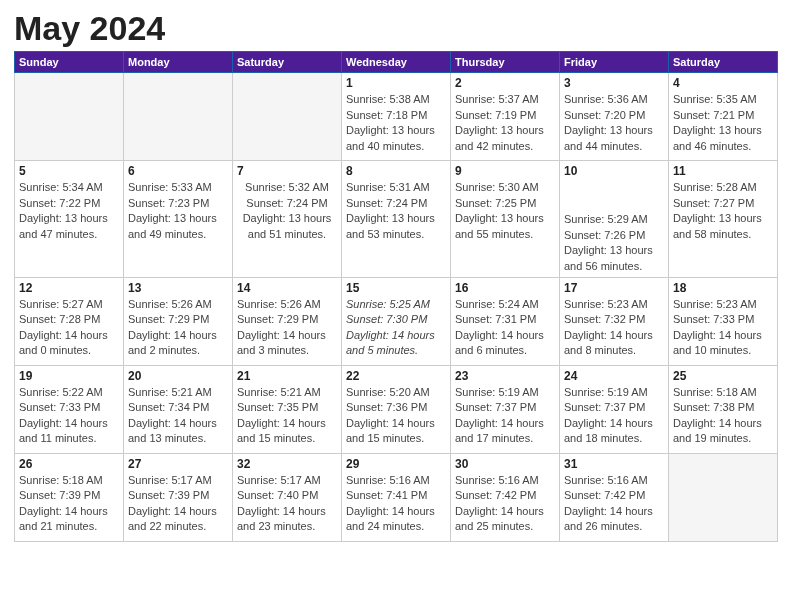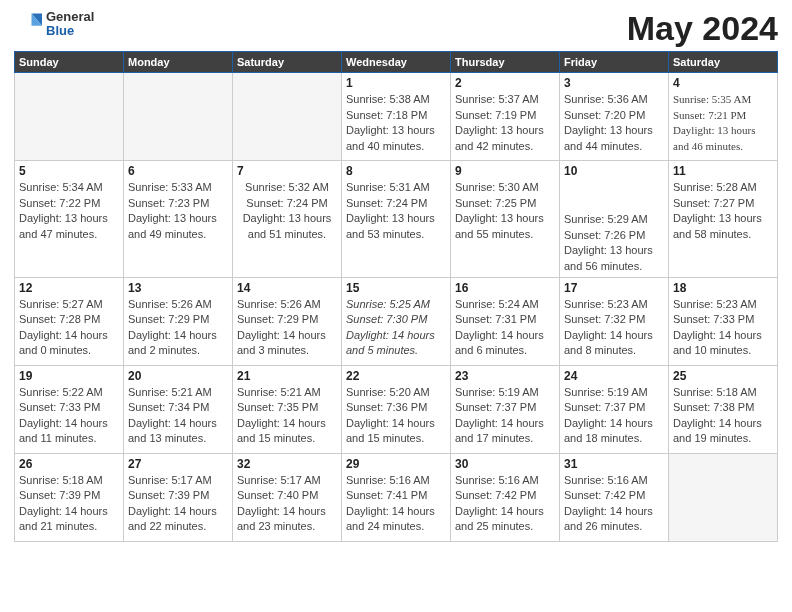--- a/index.html
+++ b/index.html
@@ -58,21 +58,21 @@
       font-size: 15px;
       color: #333;
       margin-top: 1px;
     }
     .calendar {
       width: 100%;
       border-collapse: collapse;
       table-layout: fixed;
     }
     .calendar th {
-      background: #404040;
+      background: #4c1d95;
       color: #fff;
       font-size: 11px;
       font-weight: bold;
       padding: 4px 4px;
       text-align: left;
       border: 1px solid #1a5fa8;
     }
     .calendar td {
       border: 1px solid #ccc;
       vertical-align: top;
@@ -96,30 +96,20 @@
       font-size: 11px;
       color: #444;
       line-height: 1.4;
     }
   </style>
 </head>
 <body>
 
 <div class="page">
   <div class="header">
-    <div class="logo">
-      <svg class="logo-icon" viewBox="0 0 32 32">
-        <polygon points="20,4 32,4 32,18" fill="#2970b8"></polygon>
-        <polygon points="20,4 32,18 20,18" fill="#5ba3e0"></polygon>
-      </svg>
-      <div class="logo-text">
-        <span class="logo-general">General</span>
-        <span class="logo-blue">Blue</span>
-      </div>
-    </div>
     <div class="title-block">
       <div class="cal-title">May 2024</div>
     </div>
   </div>
 
   <table class="calendar">
     <thead>
       <tr>
         <th>Sunday</th>
         <th>Monday</th>
@@ -151,21 +141,21 @@
           </td>
           <td>
             <span class="day-num">3</span>
             <div class="day-info" style="white-space: pre-line;">Sunrise: 5:36 AM
 Sunset: 7:20 PM
 Daylight: 13 hours
 and 44 minutes.</div>
           </td>
           <td>
             <span class="day-num">4</span>
-            <div class="day-info" style="white-space: pre-line; font-family: Liberation Serif, serif;">Sunrise: 5:35 AM
+            <div class="day-info" style="white-space: pre-line;">Sunrise: 5:35 AM
 Sunset: 7:21 PM
 Daylight: 13 hours
 and 46 minutes.</div>
           </td>
         </tr>
         <tr>
           <td>
             <span class="day-num">5</span>
             <div class="day-info" style="white-space: pre-line;">Sunrise: 5:34 AM
 Sunset: 7:22 PM

